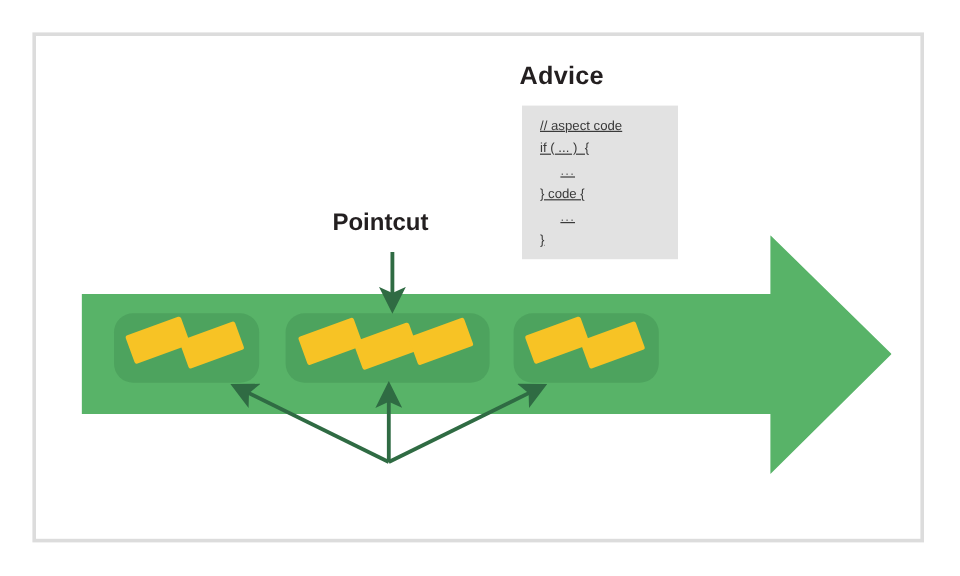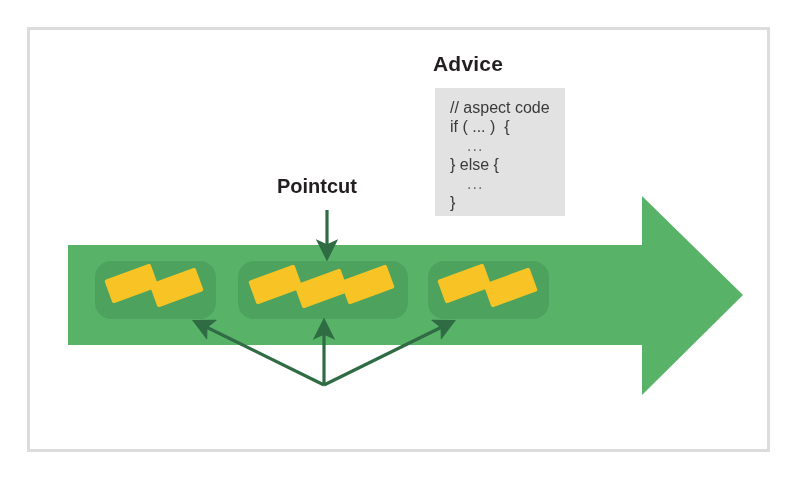--- a/index.html
+++ b/index.html
@@ -47,23 +47,24 @@
     top: 88px;
     width: 130px;
     height: 128px;
     background: #e2e2e2;
   }
   .advice-code {
     position: absolute;
     left: 450px;
     top: 100px;
     width: 120px;
-    font-size: 16px;
+    font-size: 11px;
     color: #3a3a3a;
     line-height: 1.0;
+    text-decoration: underline;
   }
   .code-line {
     height: 19px;
     white-space: pre;
   }
   .code-line.indent {
     padding-left: 17px;
     color: #6b6b6b;
     letter-spacing: 1px;
   }
@@ -170,21 +171,21 @@
     <line x1="324" y1="385" x2="324" y2="322" stroke="#2f6b43" stroke-width="3.2" marker-end="url(#ah)"></line>
     <line x1="324" y1="385" x2="452" y2="322" stroke="#2f6b43" stroke-width="3.2" marker-end="url(#ah)"></line>
   </svg>
 
   <div class="advice-title">Advice</div>
   <div class="advice-box"></div>
   <div class="advice-code">
     <div class="code-line">// aspect code</div>
     <div class="code-line">if ( ... )  {</div>
     <div class="code-line indent">...</div>
-    <div class="code-line">} else {</div>
+    <div class="code-line">} code {</div>
     <div class="code-line indent">...</div>
     <div class="code-line">}</div>
   </div>
 
   <div class="pointcut-label">Pointcut</div>
   <div class="exec-label">
   </div>
 
 </div>
 

